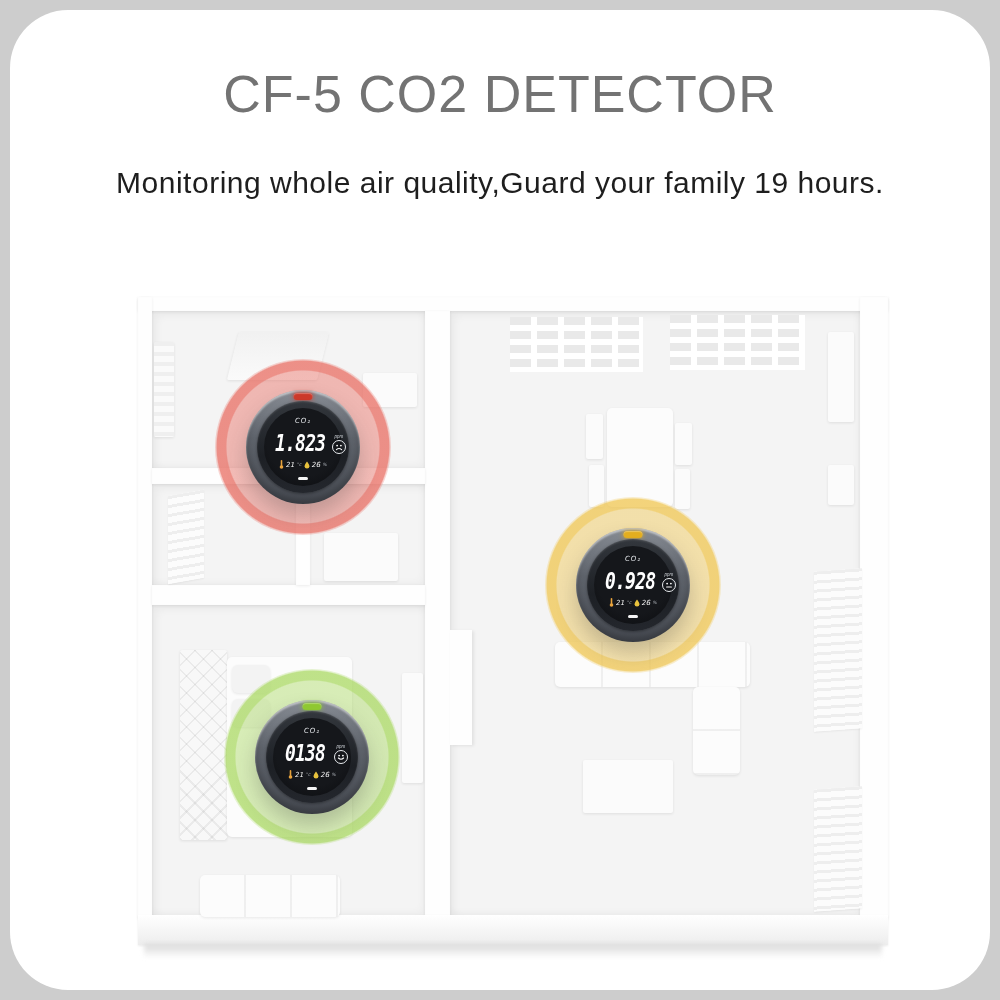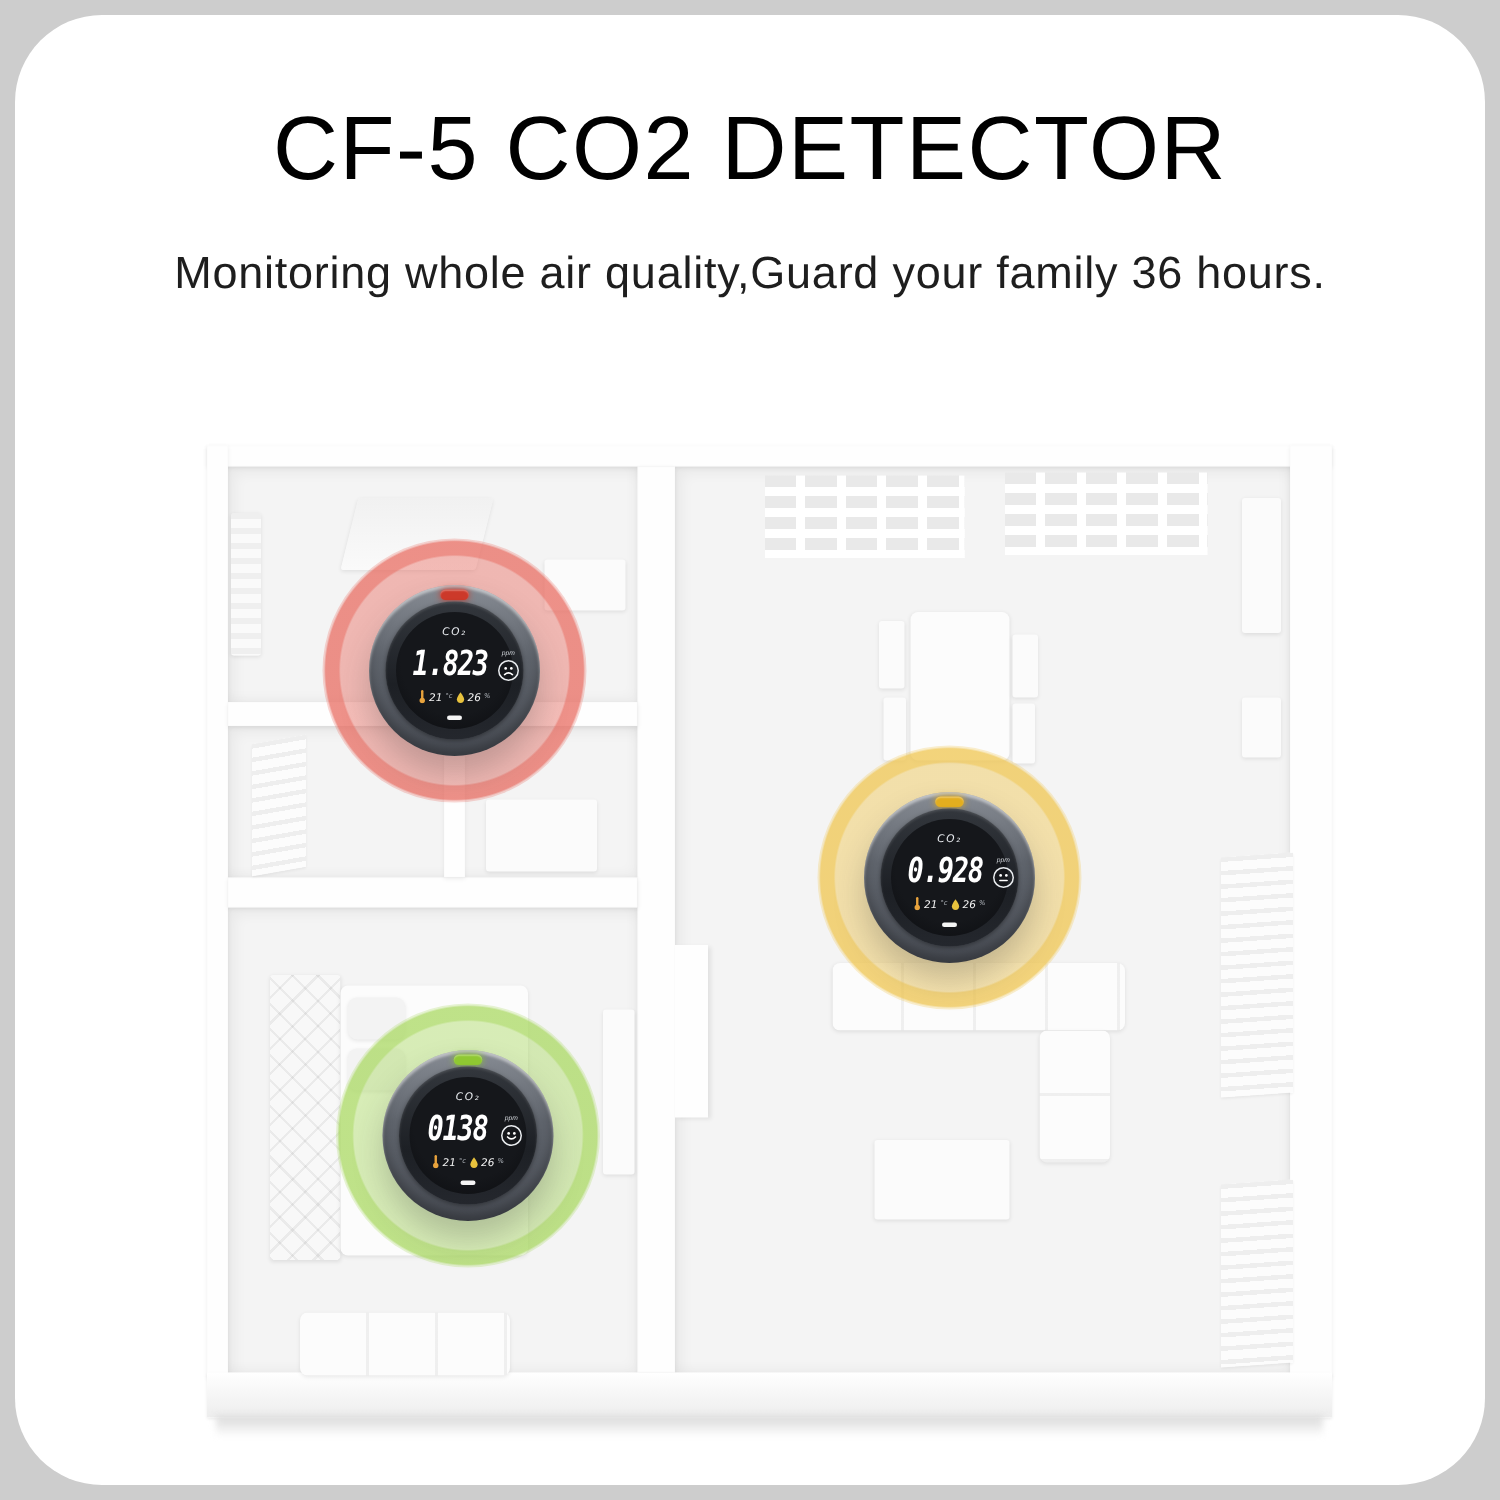--- a/index.html
+++ b/index.html
@@ -1,21 +1,21 @@
 <!DOCTYPE html>
 <html><head>
 <meta charset="utf-8">
 <style>
   html,body{margin:0;padding:0;width:1000px;height:1000px;overflow:hidden;
     font-family:"Liberation Sans", sans-serif;background:#cdcdcd;}
   .card{position:absolute;left:10px;top:10px;width:980px;height:980px;
     background:#ffffff;border-radius:58px;}
   
   .title{position:absolute;left:0;top:54px;width:100%;text-align:center;
-    font-size:60px;font-weight:500;letter-spacing:1px;color:#000000;}
+    font-size:52px;font-weight:500;letter-spacing:1px;color:#737373;}
   .subtitle{position:absolute;left:0;top:156px;width:100%;text-align:center;
     font-size:30px;color:#1e1e1e;letter-spacing:.5px;}
   
   .fp{position:absolute;left:128px;top:287px;width:750px;height:648px;}
   .fwall{position:absolute;background:#fefefe;
     box-shadow:0 1px 3px rgba(0,0,0,.07), inset 0 0 1px rgba(0,0,0,.05);}
   .ffloor{position:absolute;background:#f4f4f4;
     box-shadow:inset 4px 4px 9px rgba(0,0,0,.05), inset -3px -3px 7px rgba(0,0,0,.03);}
   .furn{position:absolute;background:#fbfbfb;border-radius:2px;
     box-shadow:0 1px 3px rgba(0,0,0,.09);}
@@ -73,21 +73,21 @@
   .unit{font-size:4.5px;color:#aeb3b9;}
   .dash{position:absolute;bottom:6px;left:50%;transform:translateX(-50%);
     width:10px;height:3px;border-radius:1.5px;background:#f5f5f5;}
 </style>
 </head>
 <body style="background: rgb(205, 205, 205);">
 
 <div class="card">
 
   <div class="title">CF-5 CO2 DETECTOR</div>
-  <div class="subtitle">Monitoring whole air quality,Guard your family 36 hours.</div>
+  <div class="subtitle">Monitoring whole air quality,Guard your family 19 hours.</div>
 
   <div class="fp">
 
     <div class="ffloor" style="left:14px;top:14px;width:273px;height:157px;"></div>
     <div class="ffloor" style="left:14px;top:187px;width:273px;height:101px;"></div>
     <div class="ffloor" style="left:14px;top:308px;width:273px;height:310px;"></div>
     <div class="ffloor" style="left:312px;top:14px;width:410px;height:604px;"></div>
 
     <div class="fwall" style="left:0;top:0;width:750px;height:14px;"></div>
     <div class="fwall" style="left:0;top:0;width:14px;height:621px;"></div>

